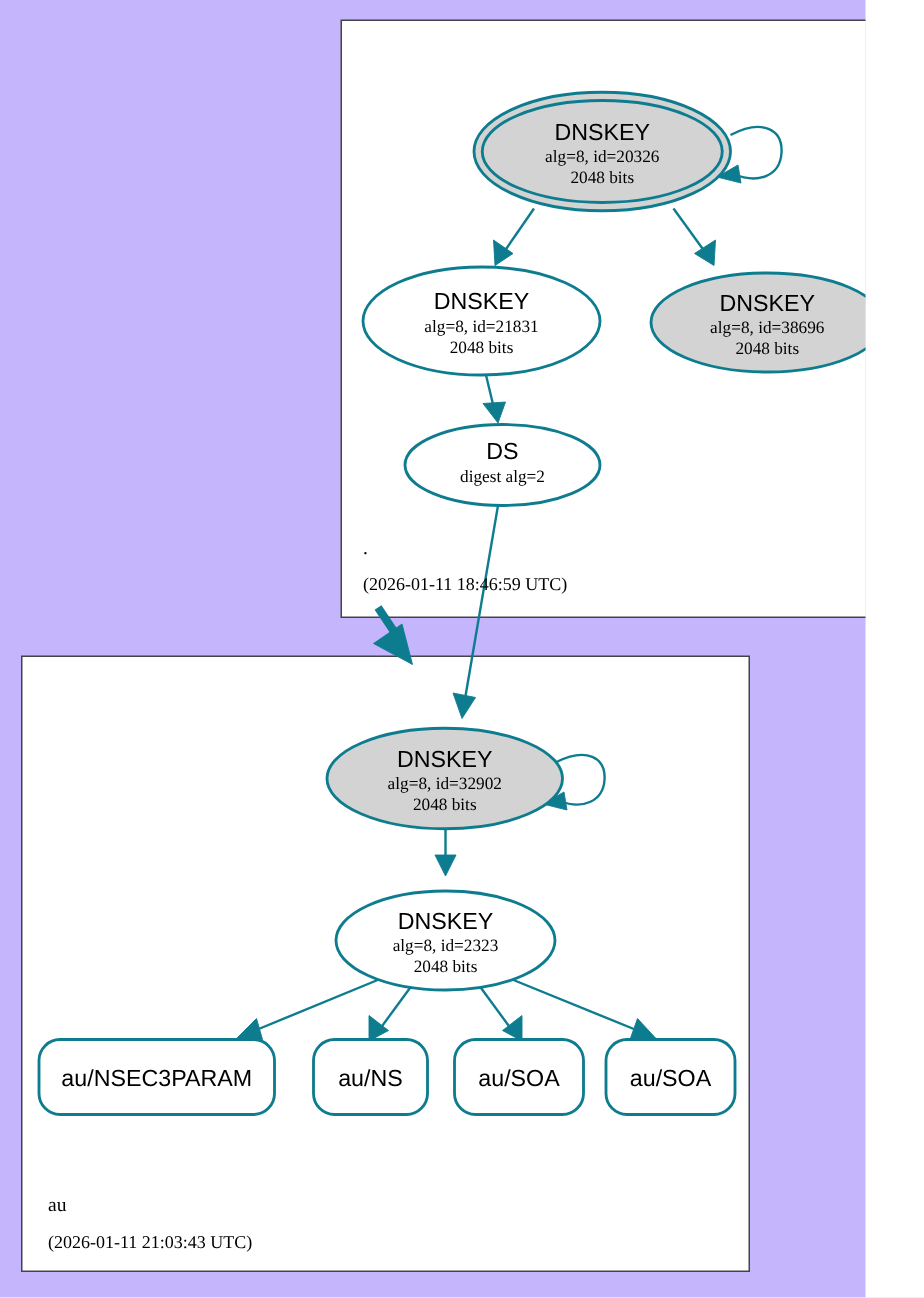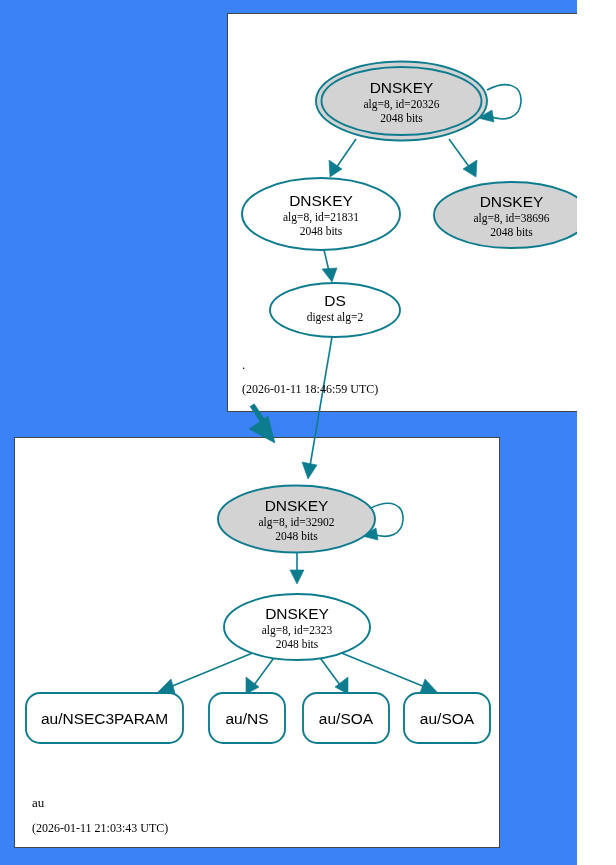--- a/index.html
+++ b/index.html
@@ -4,21 +4,21 @@
 <style>
   html, body {
     margin: 0;
     padding: 0;
     background: #ffffff;
   }
   #canvas {
     position: relative;
     width: 577px;
     height: 865px;
-    background: #3b82f6;
+    background: #c4b5fd;
     font-family: "Liberation Serif", serif;
     overflow: hidden;
   }
   svg#graph {
     position: absolute;
     top: 0;
     left: 0;
     width: 616px;
     height: 865px;
   }

